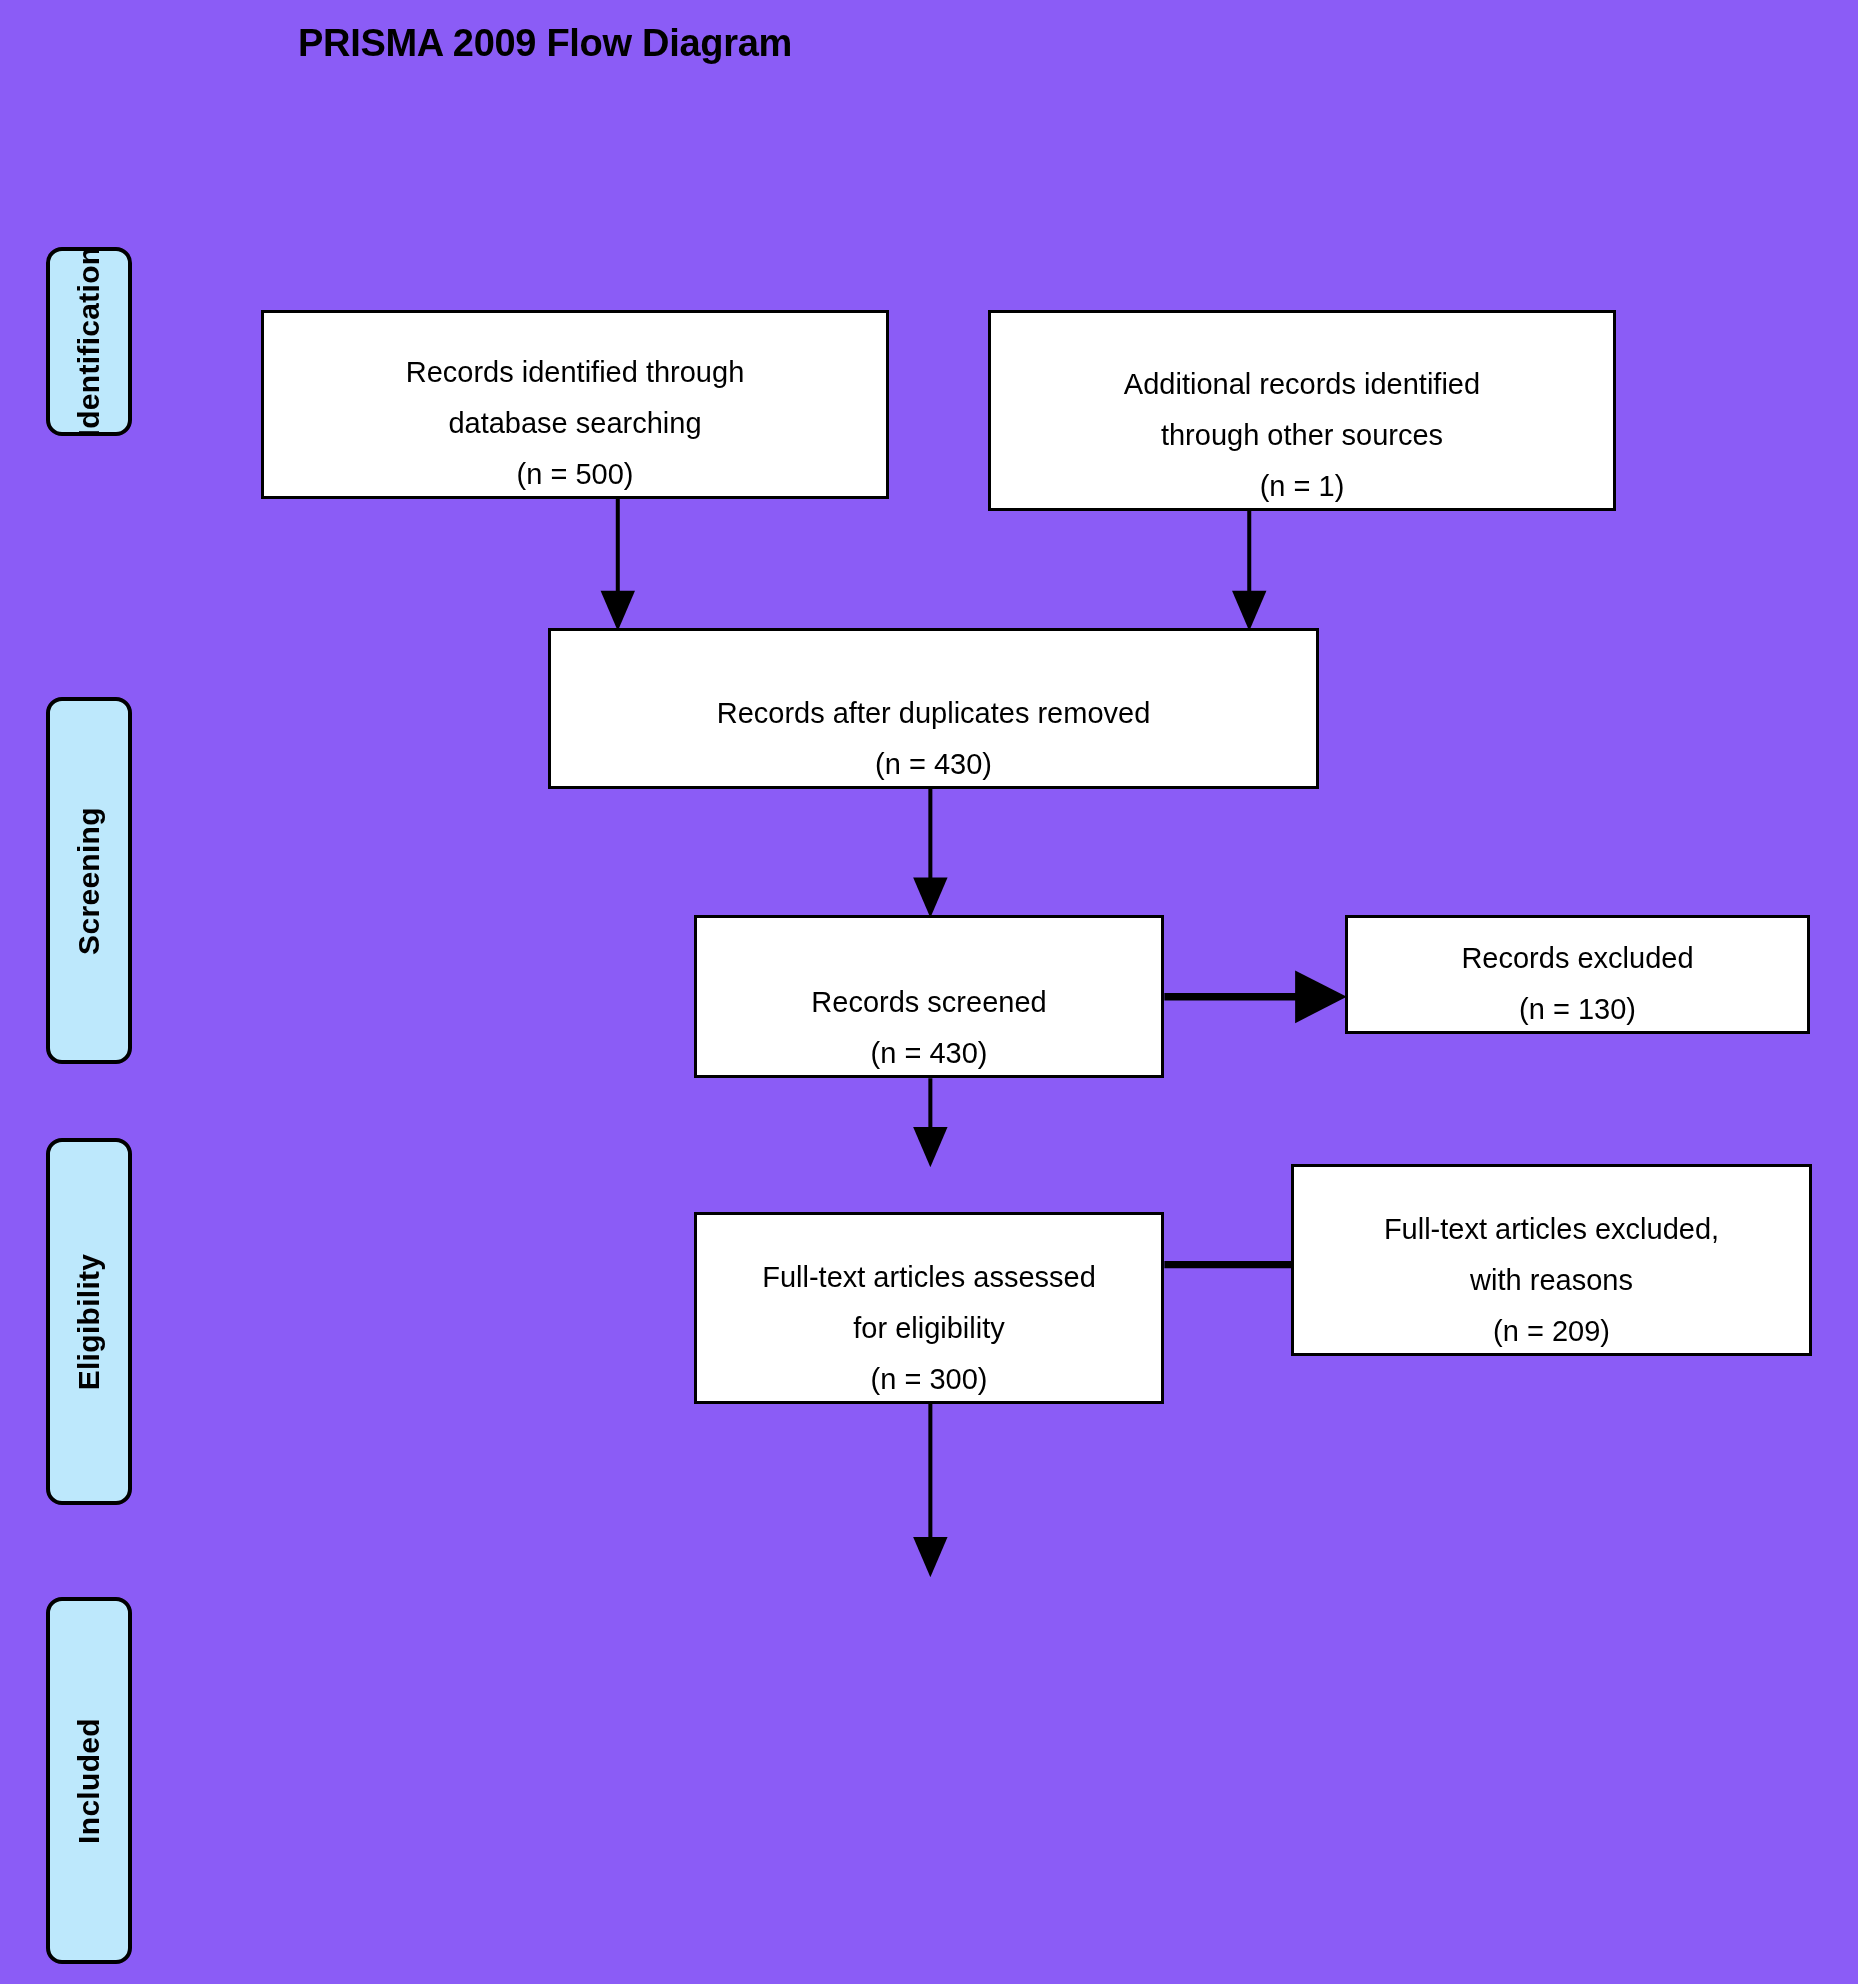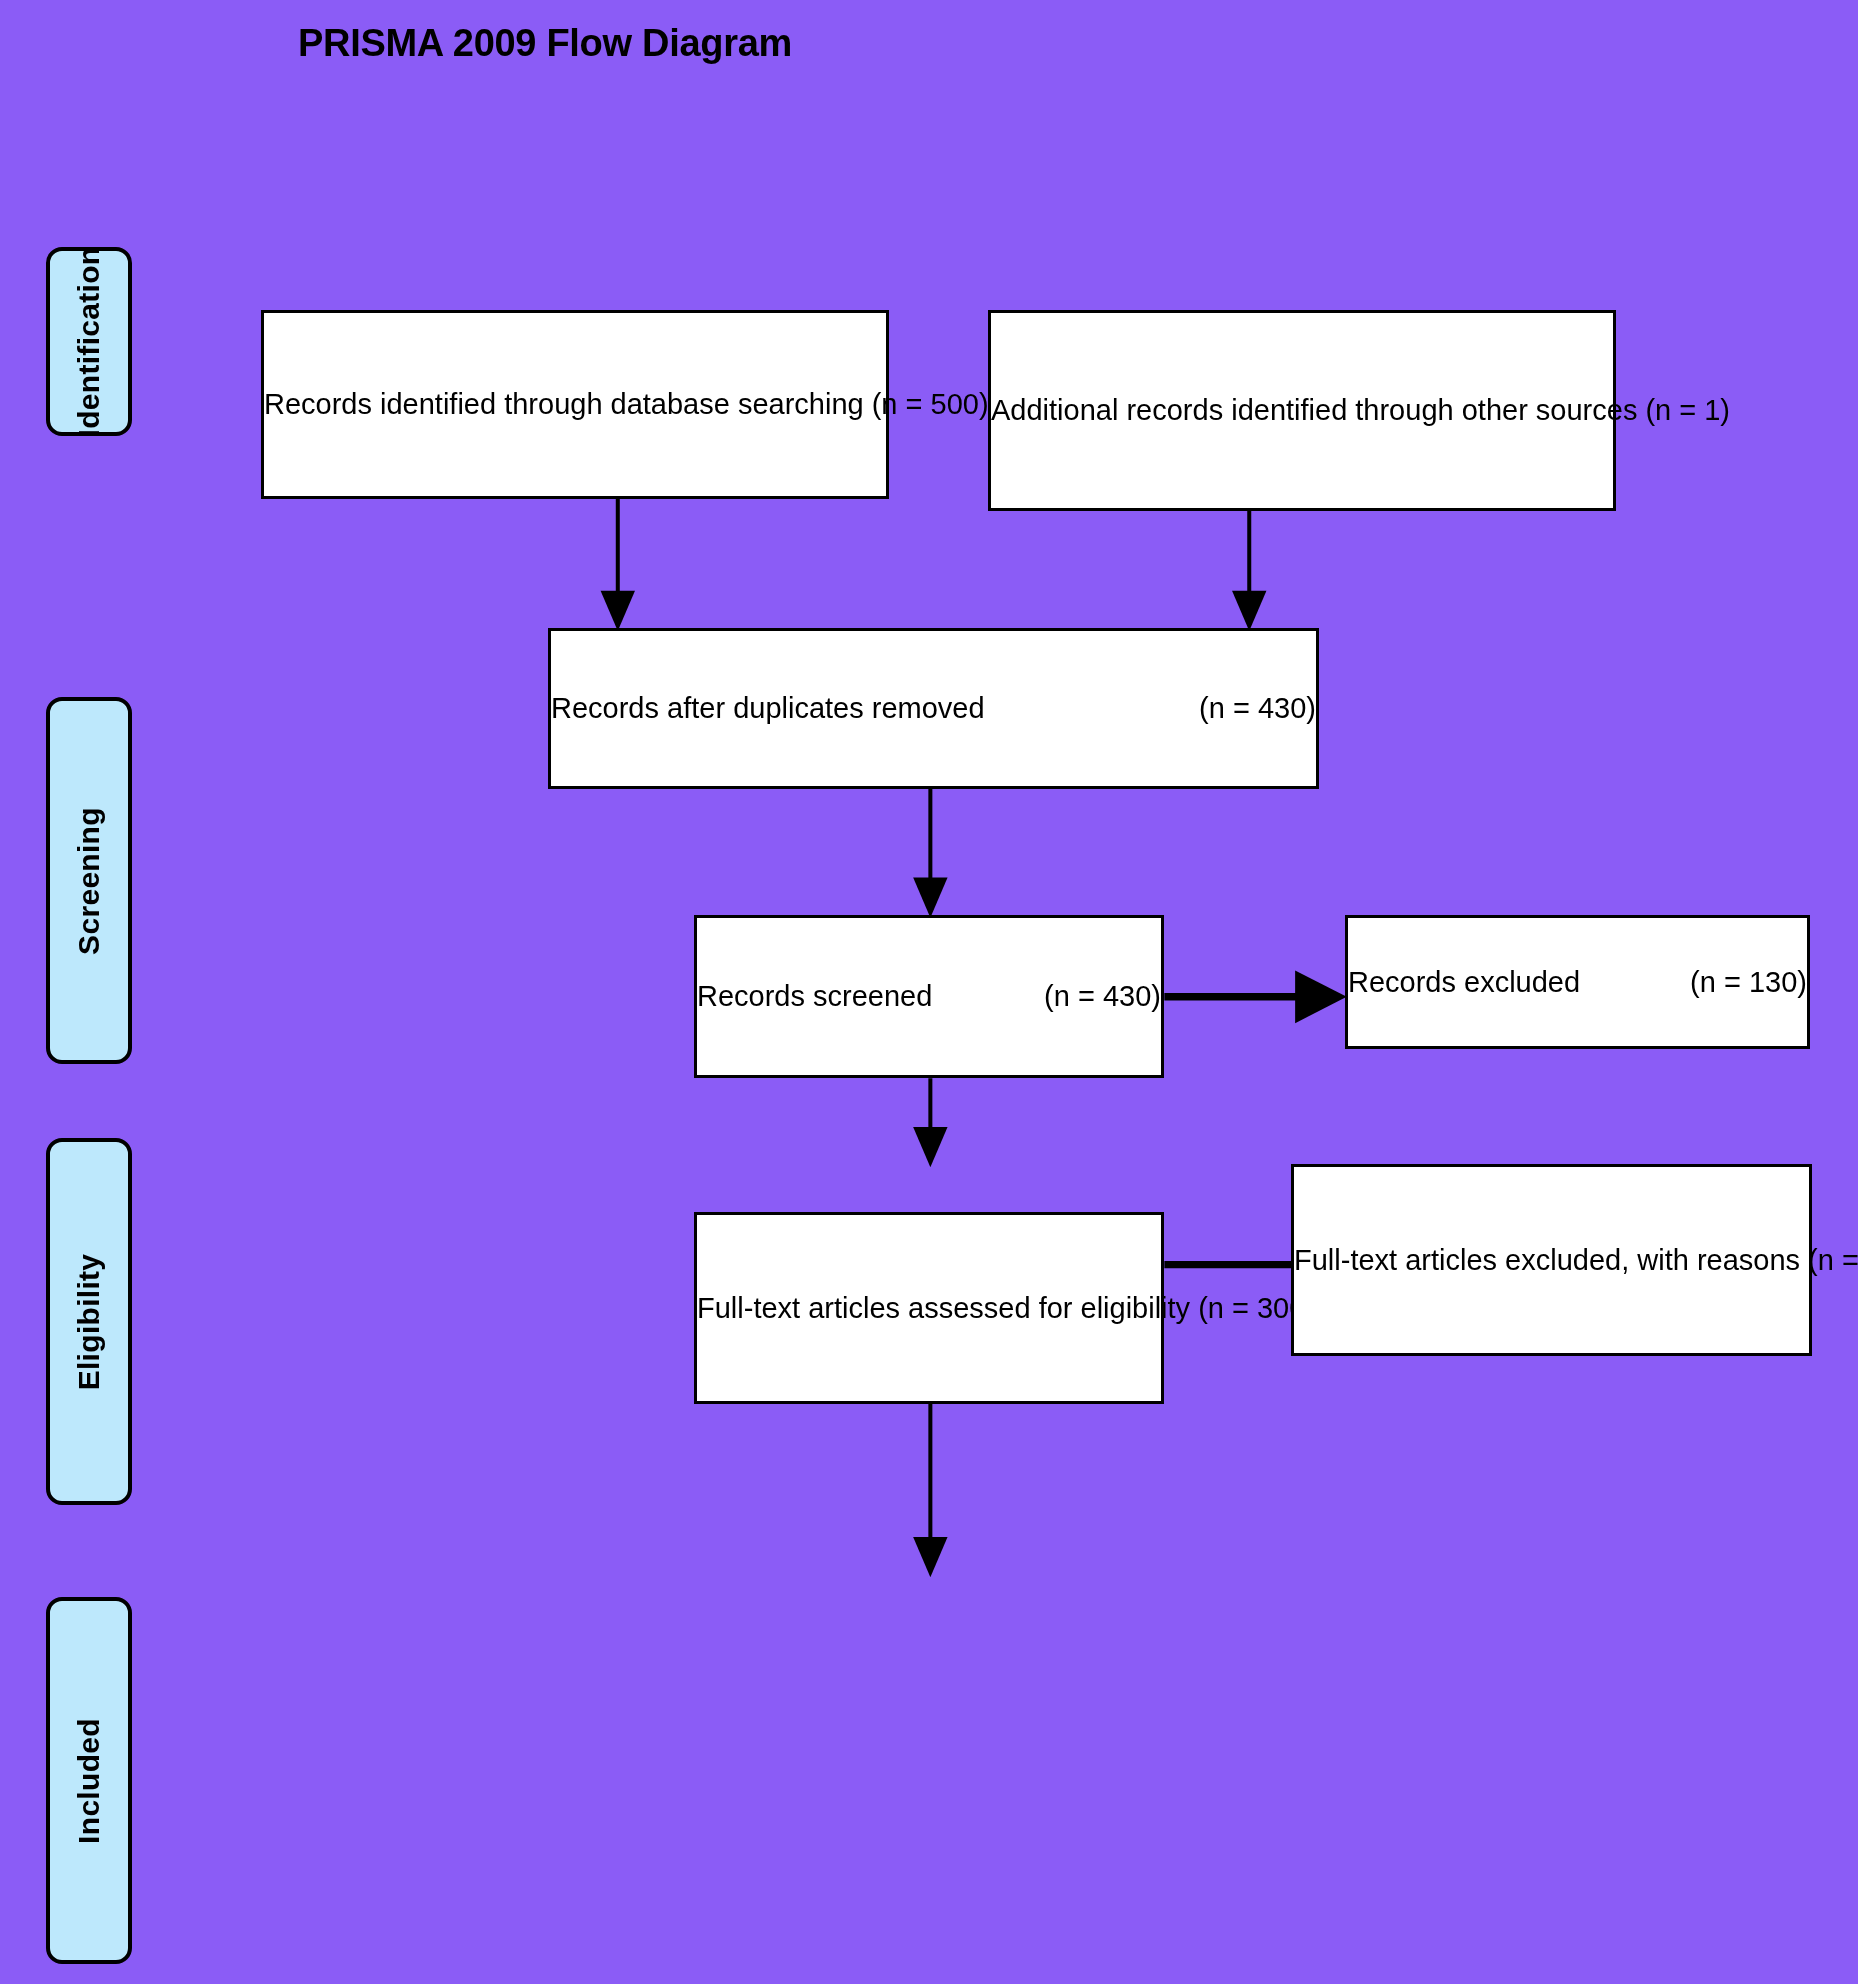--- a/index.html
+++ b/index.html
@@ -55,23 +55,23 @@
     letter-spacing: 0.3px;
   }
 
   
   .flow-box {
     position: absolute;
     box-sizing: border-box;
     background: #ffffff;
     border: 3.4px solid #000000;
     display: flex;
-    flex-direction: row;
+    flex-direction: column;
     align-items: center;
-    justify-content: space-between;
+    justify-content: flex-end;
     gap: 8px;
   }
   .flow-box-line {
     font-size: 29px;
     color: #000000;
     line-height: 1.48;
     text-align: center;
     white-space: nowrap;
   }
 
@@ -172,21 +172,21 @@
   <div class="flow-box" style="left:548px; top:628px; width:771px; height:161px;">
     <div class="flow-box-line">Records after duplicates removed</div>
     <div class="flow-box-line">(n = 430)</div>
   </div>
 
   <div class="flow-box" style="left:694px; top:915px; width:470px; height:163px;">
     <div class="flow-box-line">Records screened</div>
     <div class="flow-box-line">(n = 430)</div>
   </div>
 
-  <div class="flow-box" style="left:1345px; top:915px; width:465px; height:134px;">
+  <div class="flow-box" style="left:1345px; top:915px; width:465px; height:119px;">
     <div class="flow-box-line">Records excluded</div>
     <div class="flow-box-line">(n = 130)</div>
   </div>
 
   <div class="flow-box" style="left:694px; top:1164px; width:470px; height:192px;margin-top:48px;">
     <div class="flow-box-line">Full-text articles assessed</div>
     <div class="flow-box-line">for eligibility</div>
     <div class="flow-box-line">(n = 300)</div>
   </div>
 

